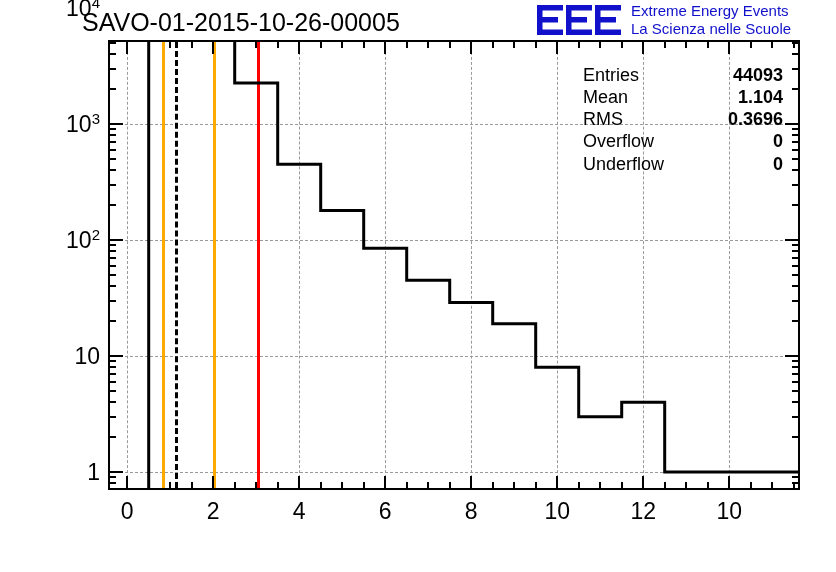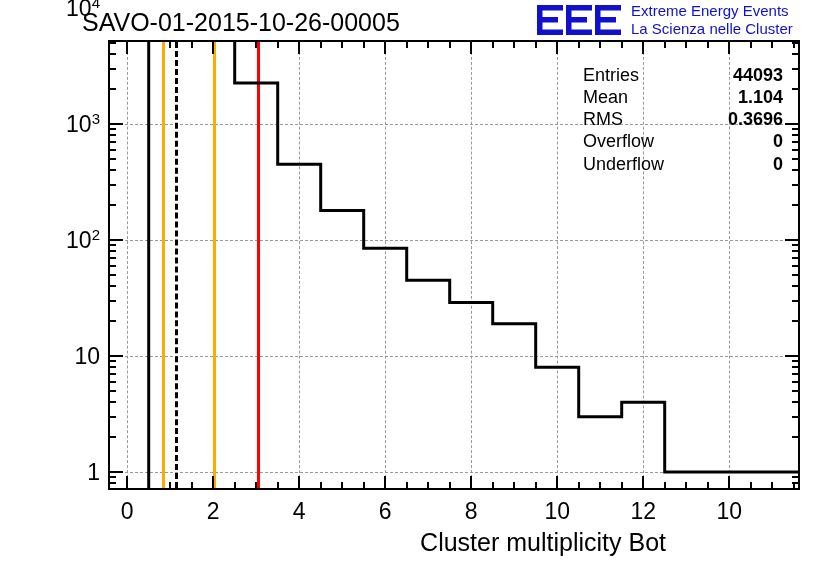--- a/index.html
+++ b/index.html
@@ -65,21 +65,21 @@
         <rect x="30" y="1" width="5.5" height="30"></rect>
         <rect x="30" y="13" width="21" height="5.5"></rect>
         <rect x="30" y="25.5" width="26" height="5.5"></rect>
         <rect x="59" y="1" width="26" height="5.5"></rect>
         <rect x="59" y="1" width="5.5" height="30"></rect>
         <rect x="59" y="13" width="21" height="5.5"></rect>
         <rect x="59" y="25.5" width="26" height="5.5"></rect>
       </g>
     </svg>
     <div id="logo-txt1">Extreme Energy Events</div>
-    <div id="logo-txt2">La Scienza nelle Cluster</div>
+    <div id="logo-txt2">La Scienza nelle Scuole</div>
   </div>
 
   <div id="plotclip">
     <div id="grid-layer">
         <div class="gridh" style="top: 430px;"></div>
         <div class="gridh" style="top: 314px;"></div>
         <div class="gridh" style="top: 198px;"></div>
         <div class="gridh" style="top: 82px;"></div>
         <div class="gridv" style="left: 17.2px;"></div>
         <div class="gridv" style="left: 103.2px;"></div>
@@ -245,21 +245,20 @@
       <div class="xlab" style="left: 557.2px; top: 498px;">10</div>
       <div class="xlab" style="left: 643.2px; top: 498px;">12</div>
       <div class="xlab" style="left: 729.2px; top: 498px;">10</div>
       <div class="ylab" style="top: 472px; right: 736px;">1</div>
       <div class="ylab" style="top: 356px; right: 736px;">10</div>
       <div class="ylab" style="top: 240px; right: 736px;">10<sup>2</sup></div>
       <div class="ylab" style="top: 124px; right: 736px;">10<sup>3</sup></div>
       <div class="ylab" style="top: 8px; right: 736px;">10<sup>4</sup></div>
     </div>
 
-  <div class="abs" id="xtitle">Cluster multiplicity Bot</div>
 
   <div class="abs" id="stats">
     <div id="stats-rows">
         <div class="srow">
           <span class="sname">Entries</span>
           <span class="sval">44093</span>
         </div>
         <div class="srow">
           <span class="sname">Mean</span>
           <span class="sval">1.104</span>

